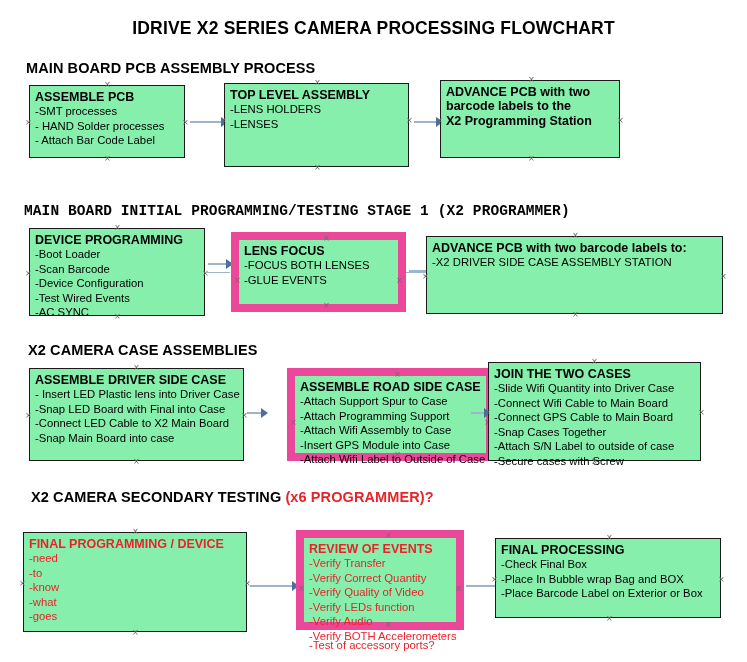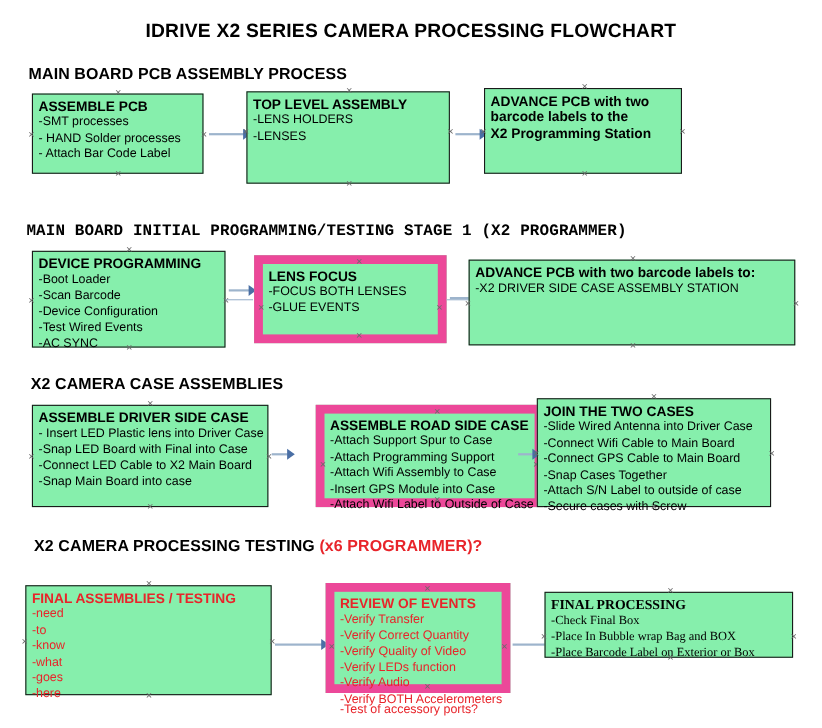--- a/index.html
+++ b/index.html
@@ -247,44 +247,43 @@
     <span class="handle" style="left:98px; bottom:-6px;"></span>
     <span class="handle" style="left:-6px; top:42px;"></span>
     <span class="handle" style="right:-6px; top:42px;"></span>
   </div>
 
   <div class="arrow-line" style="left:471px; top:412px; width:15px;"></div>
   <div class="arrow-head" style="left:484px; top:408px;"></div>
 
   <div class="node" style="left:488px; top:362px; width:213px; height:99px;">
     <div class="node-title">JOIN THE TWO CASES</div>
-    <div class="node-line">-Slide Wired Antenna into Driver Case</div>
+    <div class="node-line">-Slide Wifi Quantity into Driver Case</div>
     <div class="node-line">-Connect Wifi Cable to Main Board</div>
     <div class="node-line">-Connect GPS Cable to Main Board</div>
     <div class="node-line">-Snap Cases Together</div>
     <div class="node-line">-Attach S/N Label to outside of case</div>
     <div class="node-line">-Secure cases with Screw</div>
     <span class="handle" style="left:101px; top:-6px;"></span>
     <span class="handle" style="left:101px; bottom:-6px;"></span>
     <span class="handle" style="left:-6px; top:45px;"></span>
     <span class="handle" style="right:-6px; top:45px;"></span>
   </div>
 
   <div class="section-header" style="left:31px; top:489px;">
-    <span>X2 CAMERA PROCESSING TESTING </span><span class="hdr-accent">(x6 PROGRAMMER)?</span>
+    <span>X2 CAMERA SECONDARY TESTING </span><span class="hdr-accent">(x6 PROGRAMMER)?</span>
   </div>
 
   <div class="node red" style="left:23px; top:532px; width:224px; height:100px;">
-    <div class="node-title">FINAL ASSEMBLIES / TESTING</div>
+    <div class="node-title">FINAL PROGRAMMING / DEVICE</div>
     <div class="node-line">-need</div>
     <div class="node-line">-to</div>
     <div class="node-line">-know</div>
     <div class="node-line">-what</div>
     <div class="node-line">-goes</div>
-    <div class="node-line">-here</div>
     <span class="handle" style="left:107px; top:-6px;"></span>
     <span class="handle" style="left:107px; bottom:-6px;"></span>
     <span class="handle" style="left:-6px; top:46px;"></span>
     <span class="handle" style="right:-6px; top:46px;"></span>
   </div>
 
   <div class="arrow-line" style="left:250px; top:585px; width:44px;"></div>
   <div class="arrow-head" style="left:292px; top:581px;"></div>
 
   <div class="node red gray-border" style="left:296px; top:530px; width:168px; height:100px;">
@@ -298,21 +297,21 @@
     <div class="overflow-line" style="top:100px;">-Test of accessory ports?</div>
     <span class="handle" style="left:80px; top:-7px;"></span>
     <span class="handle" style="left:80px; bottom:-7px;"></span>
     <span class="handle" style="left:-7px; top:46px;"></span>
     <span class="handle" style="right:-7px; top:46px;"></span>
   </div>
 
   <div class="arrow-line" style="left:466px; top:585px; width:44px;"></div>
   <div class="arrow-head" style="left:508px; top:581px;"></div>
 
-  <div class="node" style="left:495px; top:538px; width:226px; height:60px;font-family:Liberation Serif, serif;">
+  <div class="node" style="left:495px; top:538px; width:226px; height:80px;">
     <div class="node-title">FINAL PROCESSING</div>
     <div class="node-line"> -Check Final Box</div>
     <div class="node-line">-Place In Bubble wrap Bag and BOX</div>
     <div class="node-line">-Place Barcode Label on Exterior or Box</div>
     <span class="handle" style="left:109px; top:-6px;"></span>
     <span class="handle" style="left:109px; bottom:-6px;"></span>
     <span class="handle" style="left:-6px; top:36px;"></span>
     <span class="handle" style="right:-6px; top:36px;"></span>
   </div>
 

